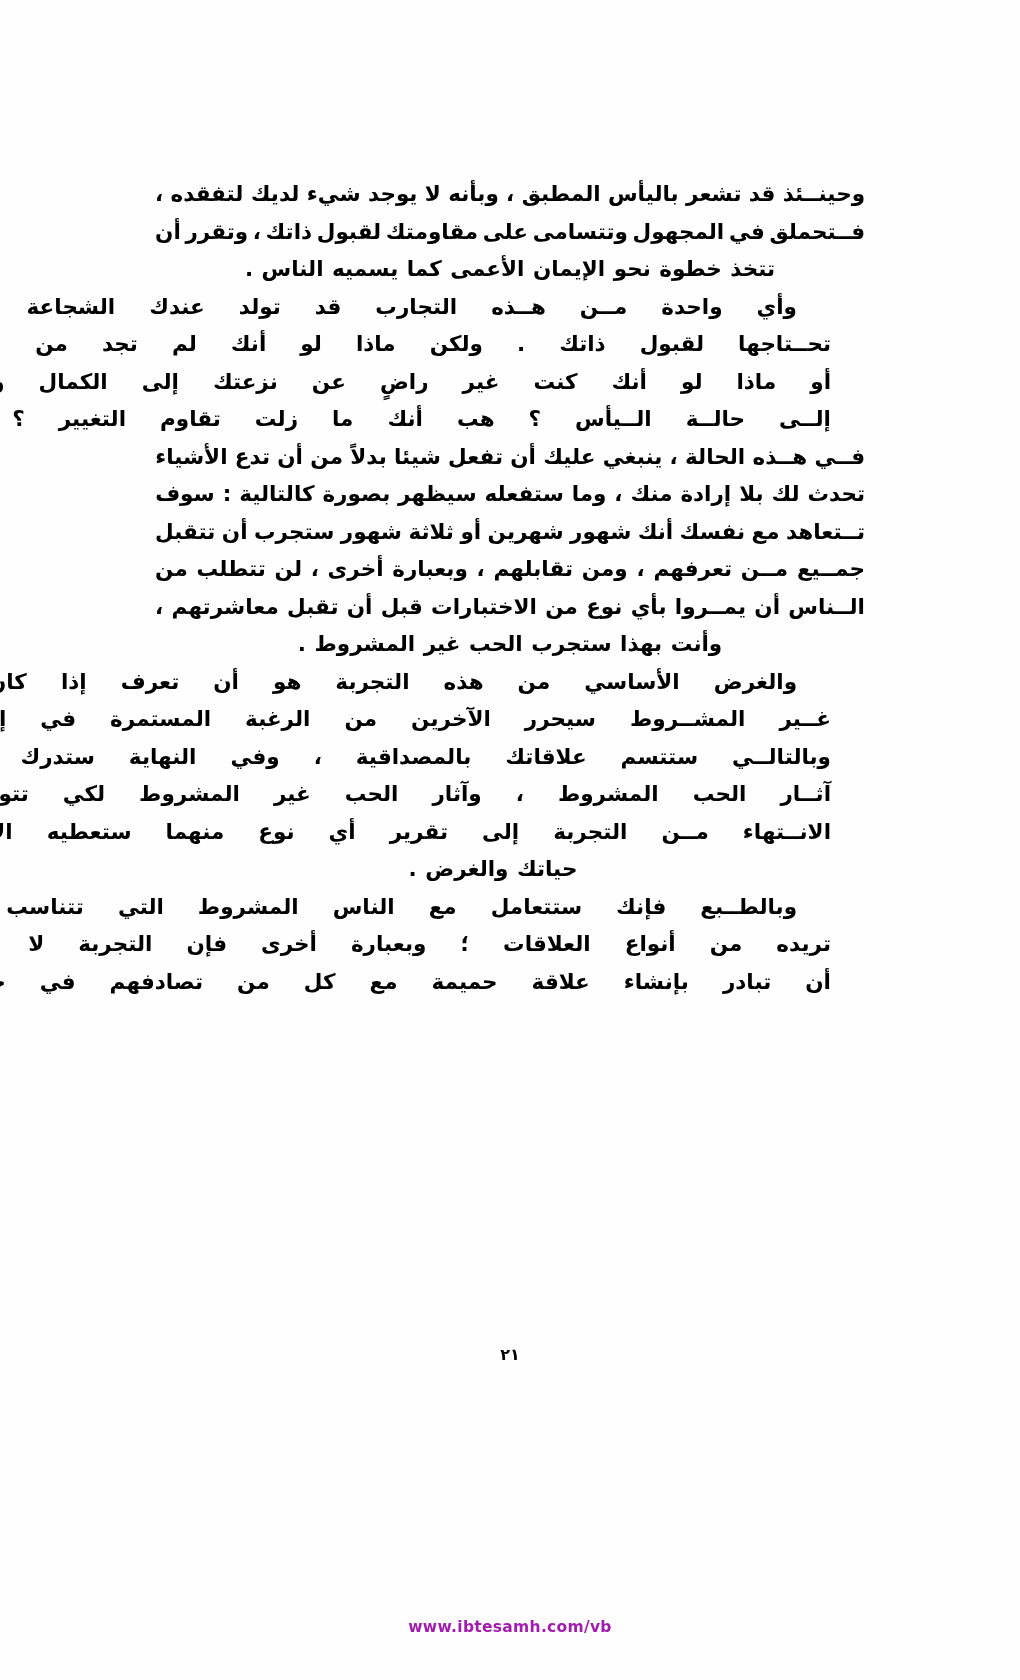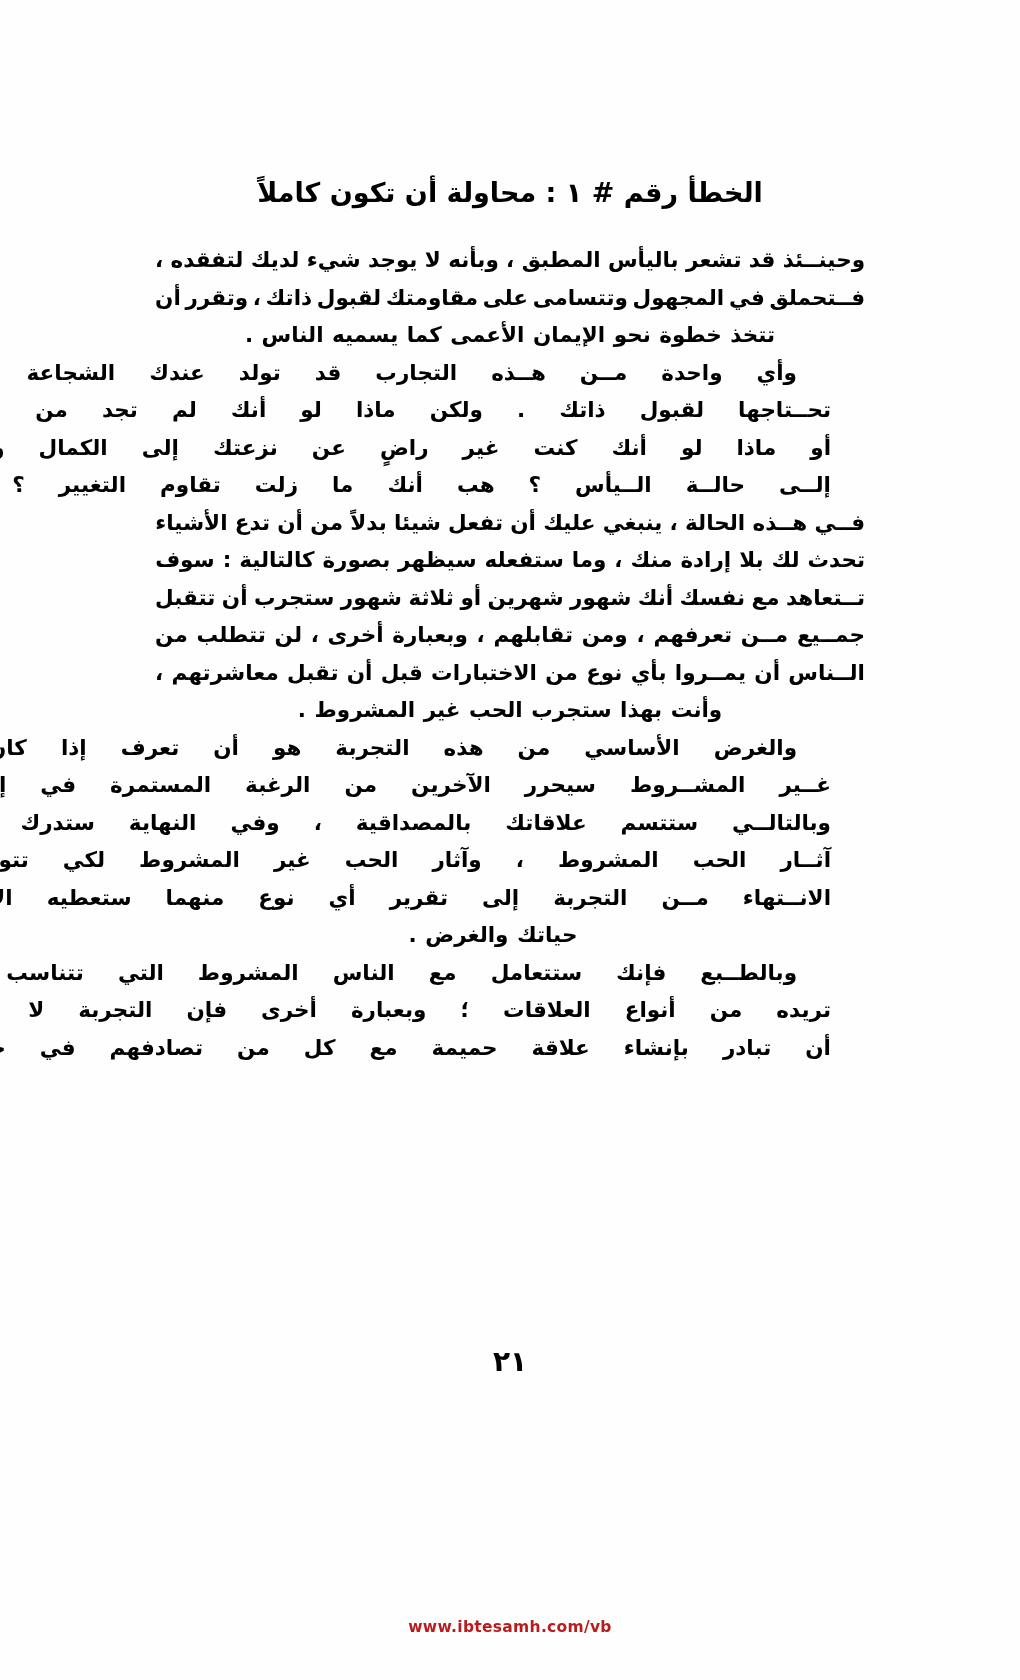--- a/index.html
+++ b/index.html
@@ -88,48 +88,47 @@
     line-height: 1.3;
   }
 
   
   .page-number {
     position: absolute;
     left: 0;
     right: 0;
     top: 1345px;
     text-align: center;
-    font-size: 28px;
+    font-size: 16px;
     font-weight: 700;
     direction: rtl;
     unicode-bidi: isolate;
   }
 
   
   .footer-watermark {
     position: absolute;
     left: 0;
     right: 0;
     top: 1618px;
     text-align: center;
     font-size: 15.5px;
     font-weight: 700;
-    color: #b91c1c;
+    color: #a21caf;
     direction: ltr;
     unicode-bidi: isolate;
     letter-spacing: 0.3px;
   }
 </style>
 </head>
 <body>
 
 <div class="page">
   <div class="page-inner">
 
-    <h1 class="chapter-title">الخطأ رقم # ١ : محاولة أن تكون كاملاً</h1>
 
     <div id="paras-top">
         <p class="para">
           <span class="line stretch">
             <span>وحينــئذ</span>
             <span>قد</span>
             <span>تشعر</span>
             <span>باليأس</span>
             <span>المطبق</span>
             <span>،</span>

